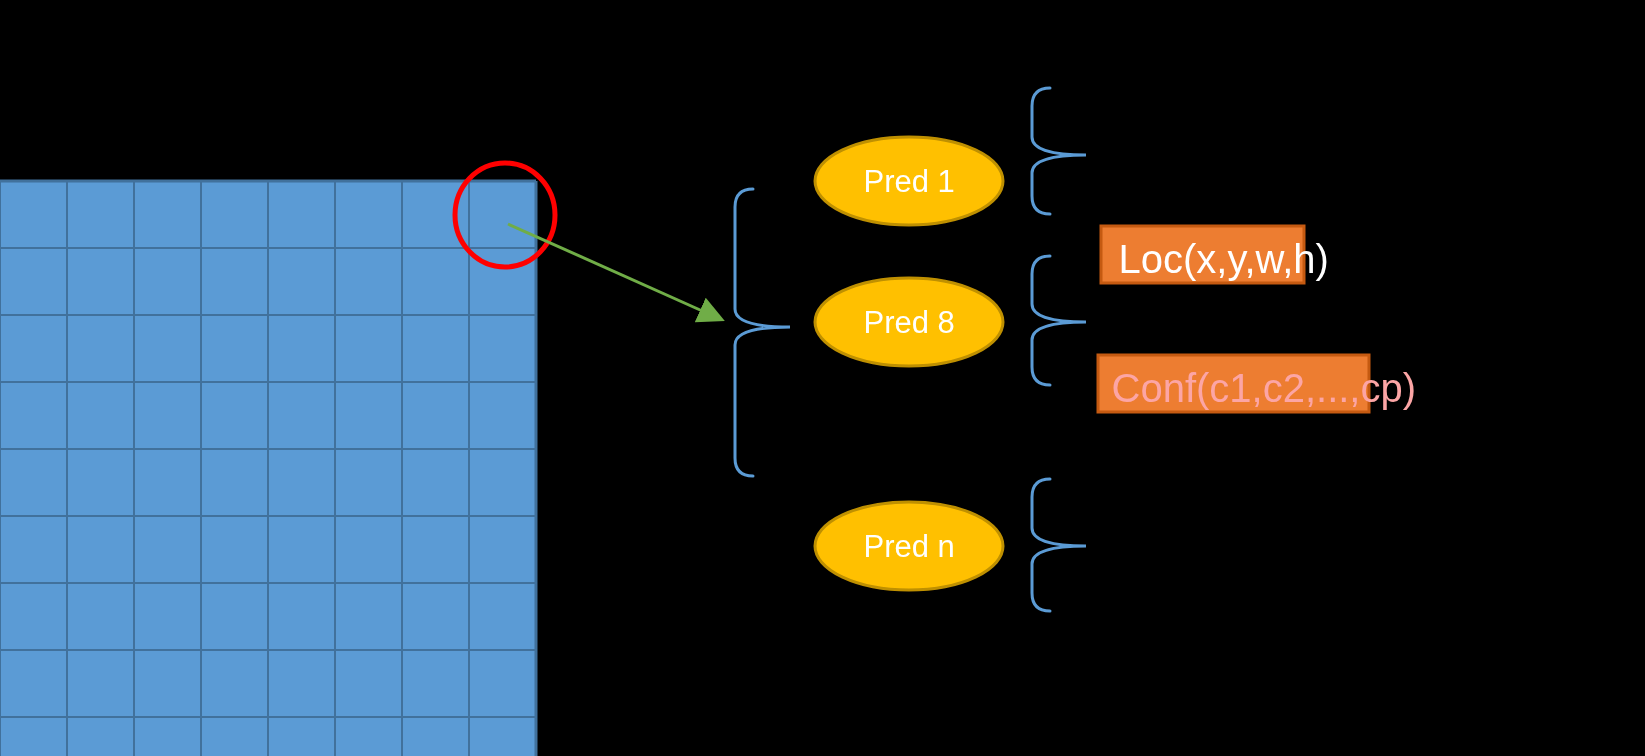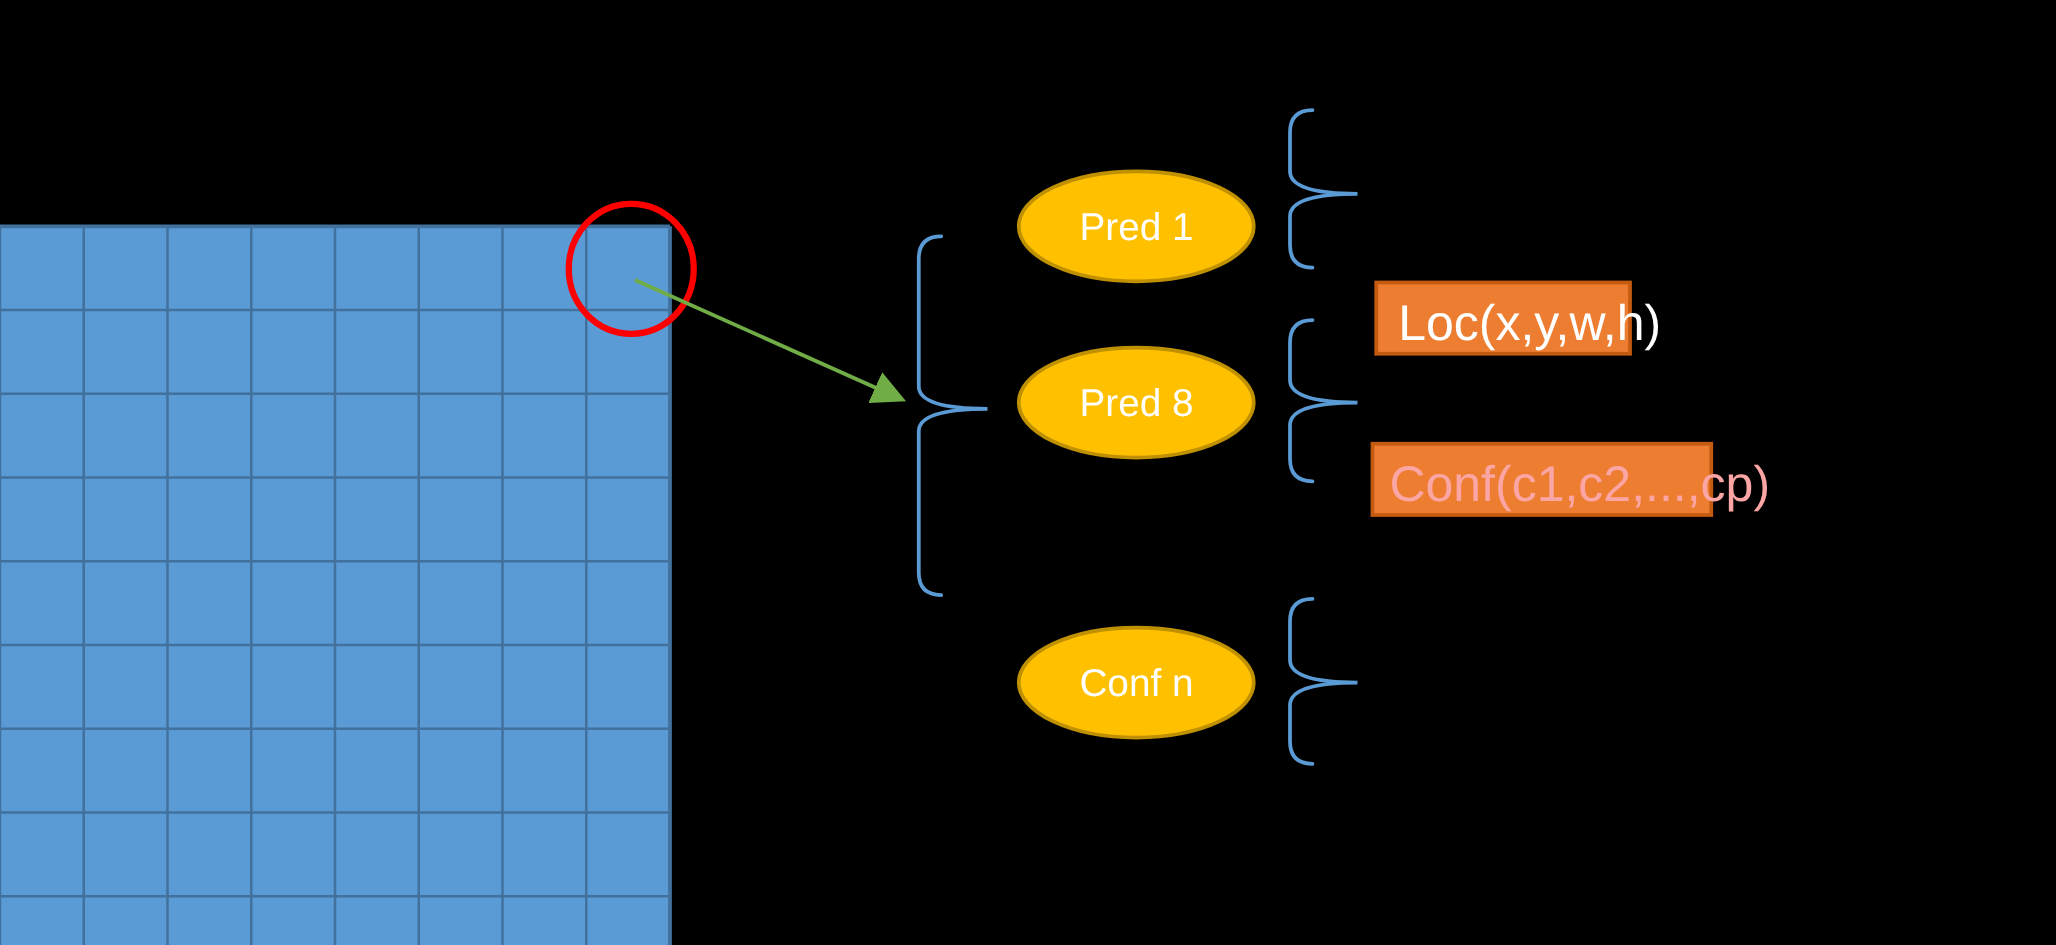--- a/index.html
+++ b/index.html
@@ -91,18 +91,18 @@
 
     <g id="out-group">
         <rect x="1101" y="226" width="203" height="57" fill="#ED7D31" stroke="#C55A11" stroke-width="3"></rect>
         <rect x="1098" y="355" width="271" height="57" fill="#ED7D31" stroke="#C55A11" stroke-width="3"></rect>
       </g>
   </svg>
 
   <div id="labels-layer">
       <div class="node-label ellipse-label" style="color: rgb(255, 255, 255); left: 863.5px; top: 165.5px;">Pred 1</div>
       <div class="node-label ellipse-label" style="color: rgb(255, 255, 255); left: 863.5px; top: 306.5px;">Pred 8</div>
-      <div class="node-label ellipse-label" style="color: rgb(255, 255, 255); left: 863.5px; top: 530.5px;">Conf n</div>
+      <div class="node-label ellipse-label" style="color: rgb(255, 255, 255); left: 863.5px; top: 530.5px;">Pred n</div>
       <div class="node-label box-label" style="color: rgb(255, 255, 255); left: 1118.5px; top: 238.5px;">Loc(x,y,w,h)</div>
       <div class="node-label box-label" style="color: #fca5a5; left: 1111.5px; top: 367.5px;">Conf(c1,c2,...,cp)</div>
     </div>
 
 </div>
 
 </body></html>

